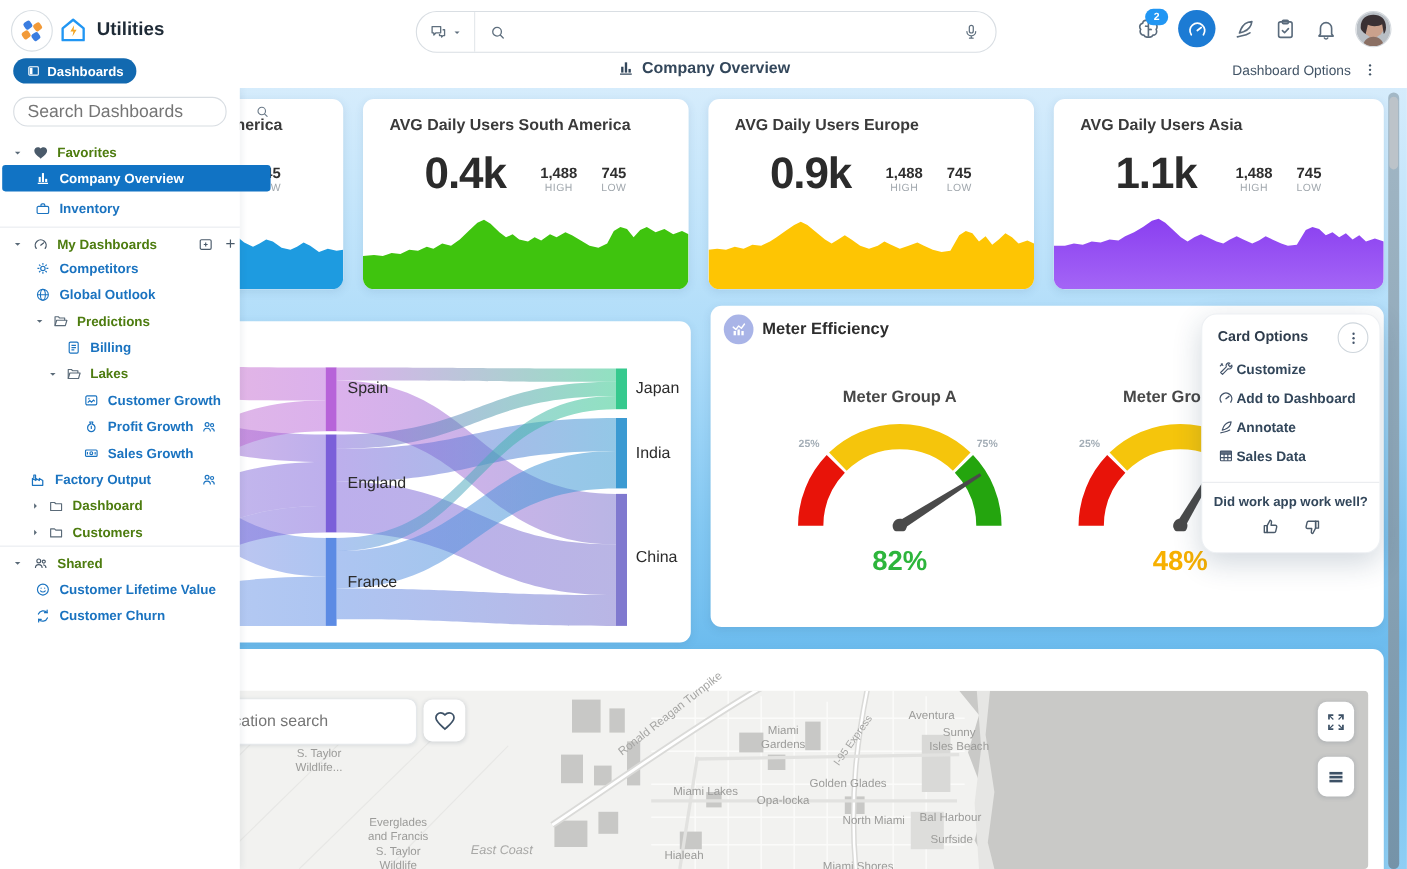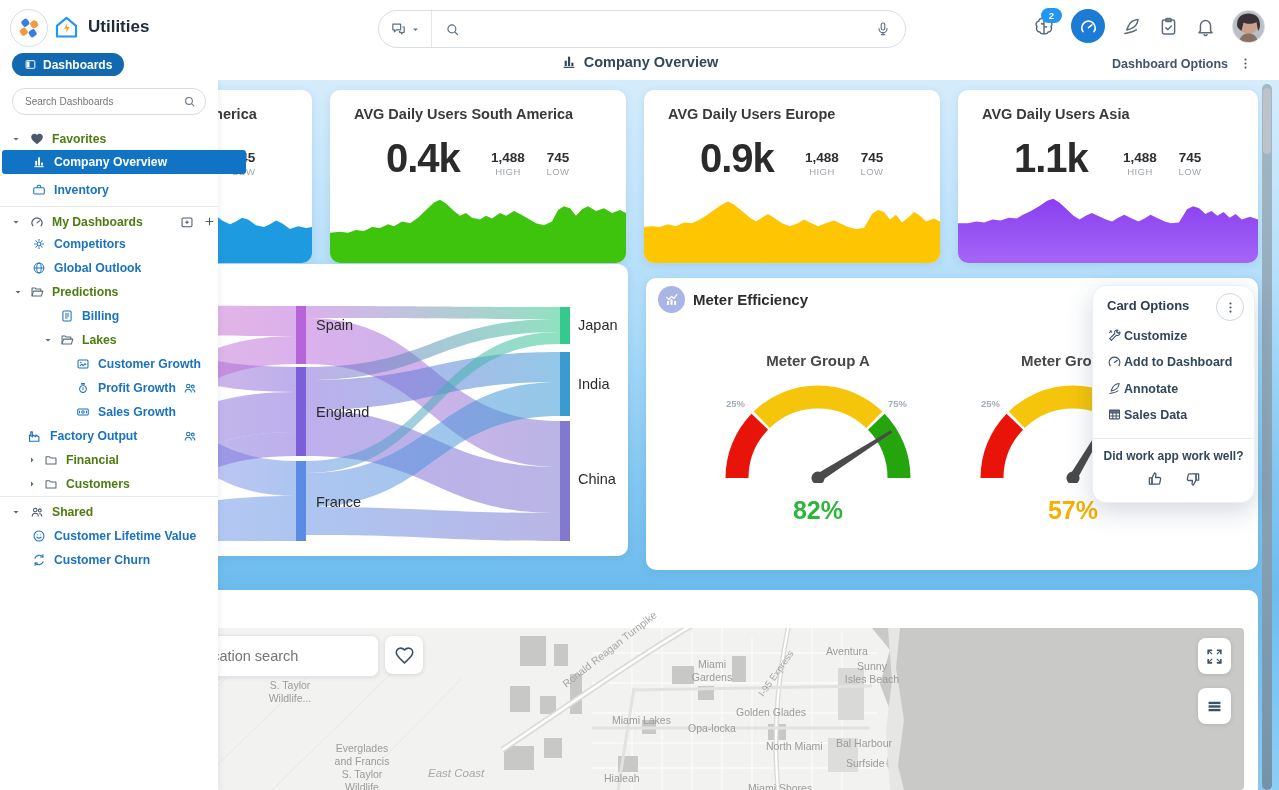--- a/index.html
+++ b/index.html
@@ -20,25 +20,25 @@
   .pill-left{width:52px;height:100%;display:flex;align-items:center;justify-content:center;gap:3px;border-right:1px solid #e3e7ea;color:#5f6f7e}
   .pill-input{flex:1;border:none;outline:none;font-size:14px;color:#33475b;padding:0 10px;background:transparent}
   .icon-row{position:absolute;right:14px;top:0;height:52px;display:flex;align-items:center;gap:16px}
   .hicon{color:#5a6b7c;position:relative;display:flex}
   .badge{position:absolute;top:-7px;right:-7px;min-width:15px;height:15px;border-radius:8px;background:#2196f3;color:#fff;font-size:9.5px;font-weight:bold;display:flex;align-items:center;justify-content:center;padding:0 3px}
   .round-active{width:34px;height:34px;border-radius:50%;background:#1c7bd4;display:flex;align-items:center;justify-content:center;color:#fff}
   .avatar{width:31px;height:31px;border-radius:50%;overflow:hidden;border:1px solid #d3d8dd}
   
   .dash-pill{position:absolute;left:12px;top:53px;height:23px;background:#1269b0;border-radius:12px;color:#fff;display:flex;align-items:center;gap:6px;padding:0 12px;font-size:12px;font-weight:bold}
   .page-title{position:absolute;left:0;right:0;top:54px;display:flex;justify-content:center;align-items:center;gap:7px;color:#33475b;font-size:14.5px;font-weight:600}
-  .dash-opts{position:absolute;right:26px;top:56px;display:flex;align-items:center;gap:10px;color:#425466;font-size:12.5px;font-weight:700}
+  .dash-opts{position:absolute;right:26px;top:56px;display:flex;align-items:center;gap:10px;color:#425466;font-size:12.5px;font-weight:400}
   
   #sidebar{position:absolute;left:0;top:80px;width:218px;height:710px;background:#fff;z-index:40;box-shadow:2px 0 6px rgba(40,70,100,.07)}
   .side-search{position:absolute;left:12px;top:8px;width:192px;height:25px;border:1px solid #d8dde2;border-radius:13px;display:flex;align-items:center;background:#fff}
-  .side-search input{flex:1;border:none;outline:none;font-size:10px;color:#000000;padding:0 0 0 12px;background:transparent}
+  .side-search input{flex:1;border:none;outline:none;font-size:16px;color:#000000;padding:0 0 0 12px;background:transparent}
   .side-search .mag{color:#6b7a88;margin-right:9px;display:flex}
   .srow{position:absolute;left:0;width:218px;height:22px;display:flex;align-items:center;font-size:12.2px;cursor:pointer}
   .srow .lbl{margin-left:8px;white-space:nowrap}
   .hd{color:#4d7c0f;font-weight:600}
   .lnk{color:#1a73c0;font-weight:600}
   .sel{background:#1173c4;border-radius:3px;margin:0 2px;width:214px;color:#fff;font-weight:600}
   .caret{color:#5a6a78;display:flex}
   .sicon{display:flex}
   .divider{position:absolute;left:0;width:218px;border-top:1px solid #e8ebef}
   .side-actions{position:absolute;right:12px;display:flex;gap:9px;color:#4a5a6a}
@@ -326,21 +326,21 @@
             <linearGradient id="pgrad" x1="0" y1="0" x2="0" y2="1">
               <stop offset="0" stop-color="#8a3ff0"></stop>
               <stop offset="1" stop-color="#a465f6"></stop>
             </linearGradient>
           </defs>
           <path fill="url(#pgrad)" d="M0,30 L10,30 18,28 26,29 34,26 42,27 50,24 58,25 64,21 72,17 80,12 88,6 94,4 100,8 108,16 114,22 120,26 126,22 132,19 138,22 146,26 152,28 158,24 164,21 170,24 178,28 184,25 190,21 196,24 204,28 210,30 218,29 226,15 232,12 238,14 244,20 250,17 256,22 262,18 268,24 274,20 280,26 288,23 296,26 L296,72 0,72 Z"></path>
         </svg>
     </div>
   </div>
 
-  <div class="card" style="left:16px;top:264px;width:612px;height:292px">
+  <div class="card" style="left:16px;top:292px;width:612px;height:292px">
     <svg width="612" height="292" viewBox="0 0 612 292" style="position:absolute;left:0;top:0">
       <defs>
         <linearGradient id="fSJ" x1="0" x2="1">
             <stop offset="0" stop-color="#b763d9" stop-opacity=".5"></stop>
             <stop offset="1" stop-color="#36c98e" stop-opacity=".55"></stop>
           </linearGradient>
         <linearGradient id="fSC" x1="0" x2="1">
             <stop offset="0" stop-color="#b763d9" stop-opacity=".5"></stop>
             <stop offset="1" stop-color="#8079cf" stop-opacity=".55"></stop>
           </linearGradient>
@@ -457,21 +457,21 @@
     <div class="g-tick" style="left:497px">75%</div>
     <svg width="200" height="105" viewBox="0 0 200 105" style="position:absolute;left:327px;top:100px">
       <path d="M19 100 A81 81 0 0 1 41.8 43.7" stroke="#e81309" stroke-width="23" fill="none"></path>
       <path d="M43.7 41.7 A81 81 0 0 1 156.3 41.7" stroke="#f5c50c" stroke-width="23" fill="none"></path>
       <path d="M158.3 43.7 A81 81 0 0 1 181 100" stroke="#24a50e" stroke-width="23" fill="none"></path>
       <g transform="rotate(-59.4 100 100)" fill="#4a4a4a">
         <path d="M101,95.8 L187,98.6 187,101.4 101,104.2 Z"></path>
         <circle cx="100" cy="100" r="6.5"></circle>
       </g>
     </svg>
-    <div class="g-val" style="left:327px;color:#f7b000">57%</div>
+    <div class="g-val" style="left:327px;color:#f7b000">48%</div>
   </div>
 
   <div class="card" style="left:16px;top:590px;width:1242px;height:210px;border-radius:10px 10px 0 0">
   </div>
   <div id="map">
     <svg width="1212" height="162" viewBox="0 0 1212 162">
 
       <g stroke="#e7e7e5" stroke-width="1">
         <path d="M10,162 L150,20"></path>
           <path d="M80,162 L230,15"></path>
@@ -692,21 +692,21 @@
 
   <div class="srow lnk" style="top:177px;padding-left:32px">
     <span class="sicon">
         <svg width="14" height="14">
           <use href="#sy-globe"></use>
         </svg>
       </span>
     <span class="lbl">Global Outlook</span>
   </div>
 
-  <div class="srow hd" style="top:201px;padding-left:12px">
+  <div class="srow hd" style="top:201px;padding-left:30px">
     <span class="caret">
         <svg width="12" height="12">
           <use href="#sy-caret-down"></use>
         </svg>
       </span>
     <span class="sicon" style="margin-left:6px;color:#5a6a78">
         <svg width="14" height="14">
           <use href="#sy-fold-o"></use>
         </svg>
       </span>
@@ -786,21 +786,21 @@
     <span class="caret">
         <svg width="12" height="12">
           <use href="#sy-caret-right"></use>
         </svg>
       </span>
     <span class="sicon" style="margin-left:6px;color:#5a6a78">
         <svg width="14" height="14">
           <use href="#sy-fold"></use>
         </svg>
       </span>
-    <span class="lbl">Financial</span>
+    <span class="lbl">Dashboard</span>
   </div>
 
   <div class="srow hd" style="top:393px;padding-left:26px">
     <span class="caret">
         <svg width="12" height="12">
           <use href="#sy-caret-right"></use>
         </svg>
       </span>
     <span class="sicon" style="margin-left:6px;color:#5a6a78">
         <svg width="14" height="14">

